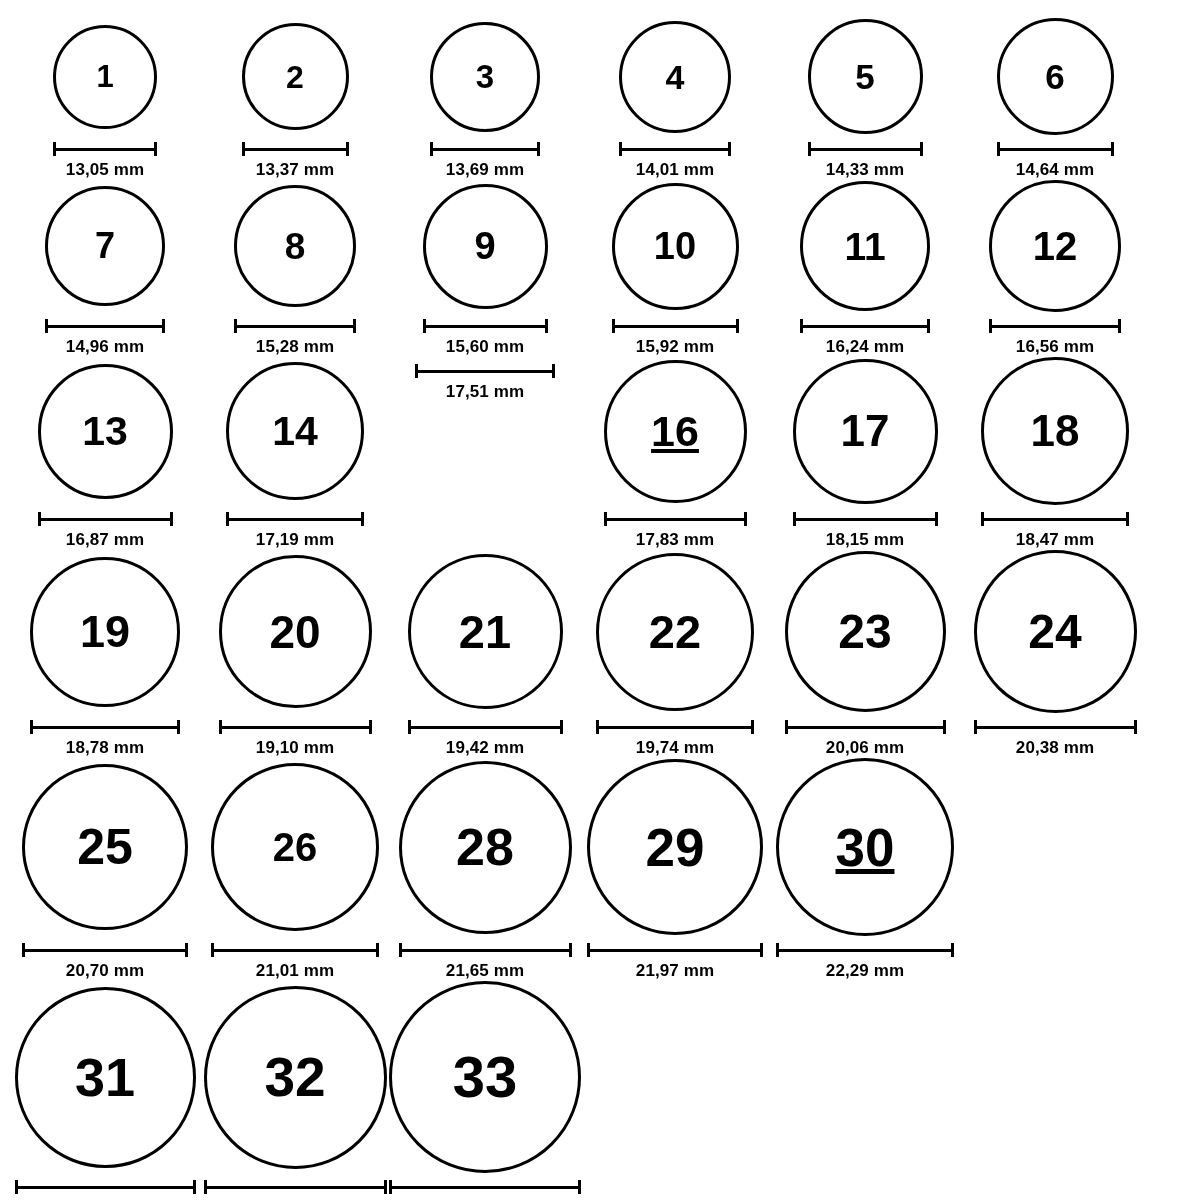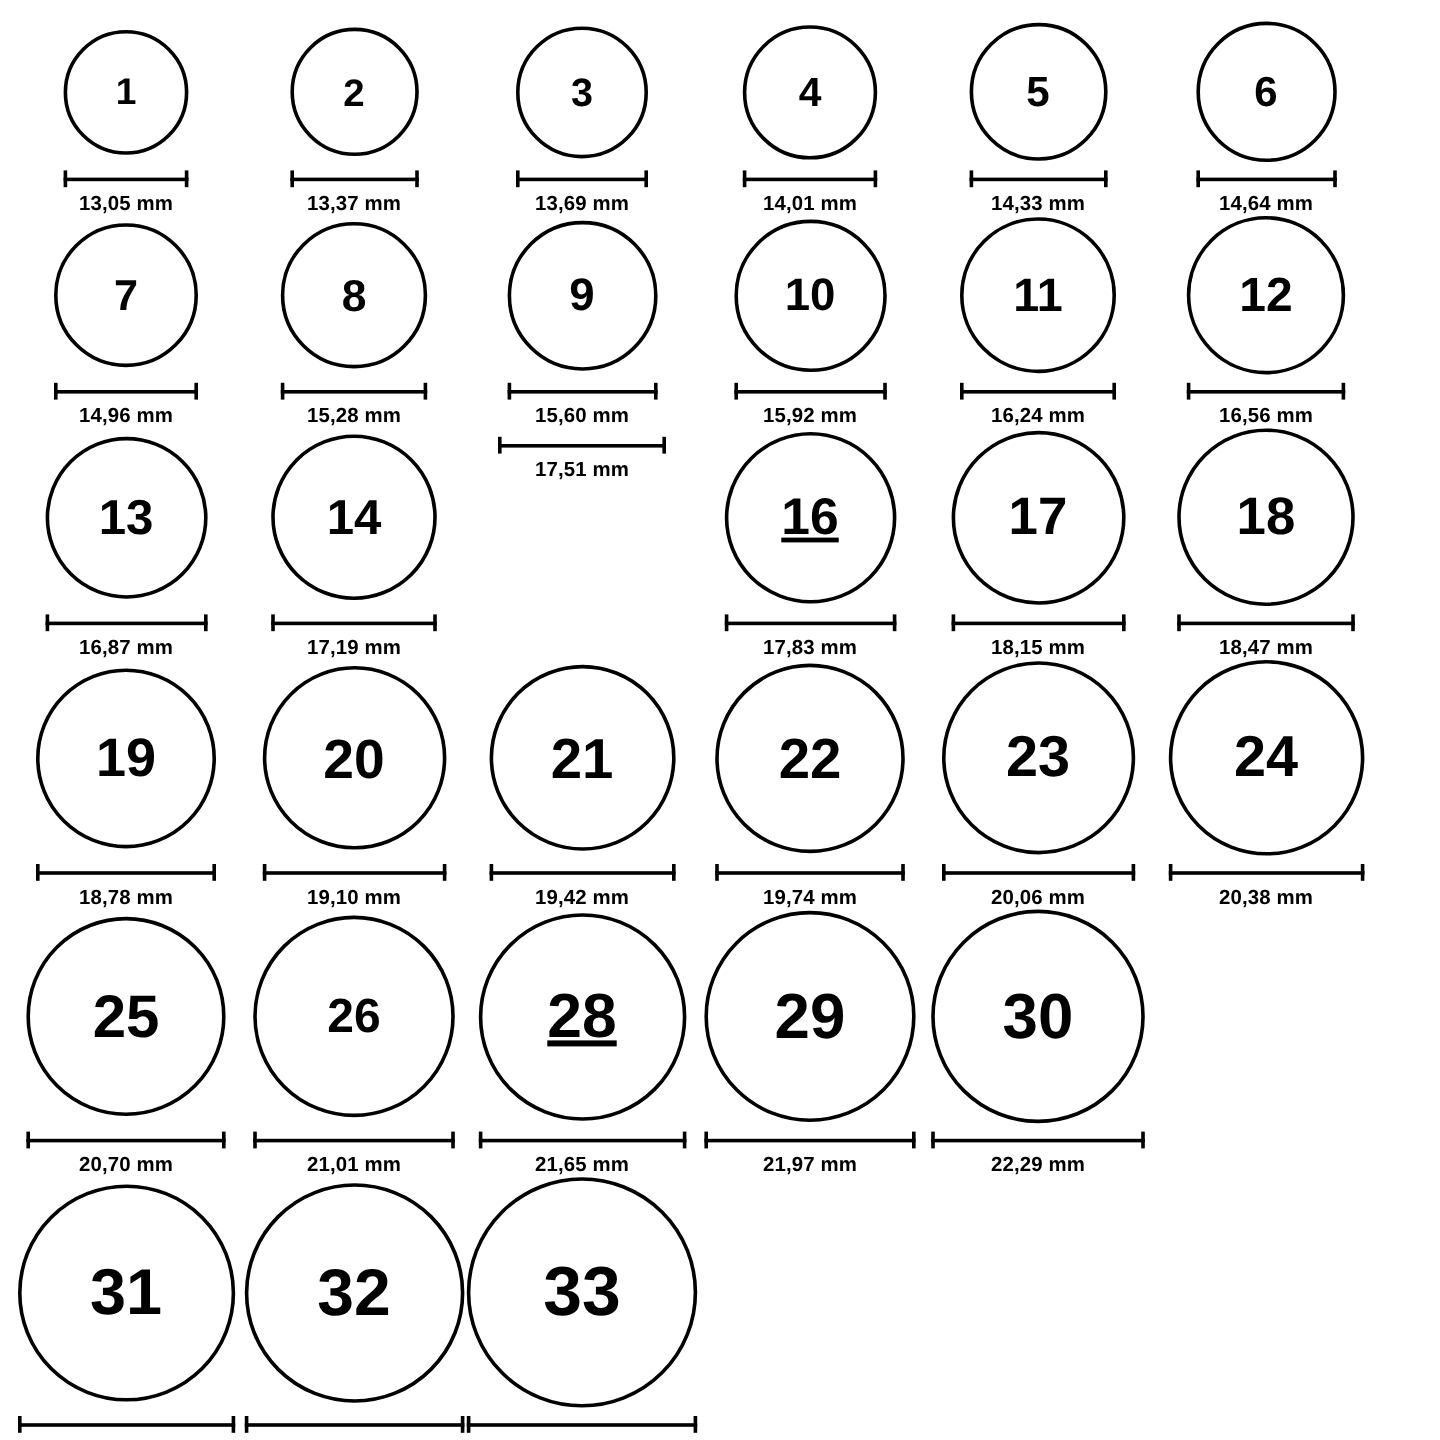--- a/index.html
+++ b/index.html
@@ -431,21 +431,21 @@
           <div class="measure" style="width: 168px;">
             <div class="bar"></div>
             <div class="tick left"></div>
             <div class="tick right"></div>
           </div>
           <div class="mm-label">21,01 mm</div>
         </div>
         <div class="cell">
           <div class="ring-wrap" style="height: 178px;">
             <div class="ring" style="width: 173px; height: 173px;">
-              <span class="ring-number" style="font-size: 52px; text-decoration: underline;">28</span>
+              <span class="ring-number" style="font-size: 52px;">28</span>
             </div>
           </div>
           <div class="measure" style="width: 173px;">
             <div class="bar"></div>
             <div class="tick left"></div>
             <div class="tick right"></div>
           </div>
           <div class="mm-label">21,65 mm</div>
         </div>
         <div class="cell">
@@ -457,21 +457,21 @@
           <div class="measure" style="width: 176px;">
             <div class="bar"></div>
             <div class="tick left"></div>
             <div class="tick right"></div>
           </div>
           <div class="mm-label">21,97 mm</div>
         </div>
         <div class="cell">
           <div class="ring-wrap" style="height: 178px;">
             <div class="ring" style="width: 178px; height: 178px;">
-              <span class="ring-number" style="font-size: 53px;">30</span>
+              <span class="ring-number" style="font-size: 53px; text-decoration: underline;">30</span>
             </div>
           </div>
           <div class="measure" style="width: 178px;">
             <div class="bar"></div>
             <div class="tick left"></div>
             <div class="tick right"></div>
           </div>
           <div class="mm-label">22,29 mm</div>
         </div>
       </div>

